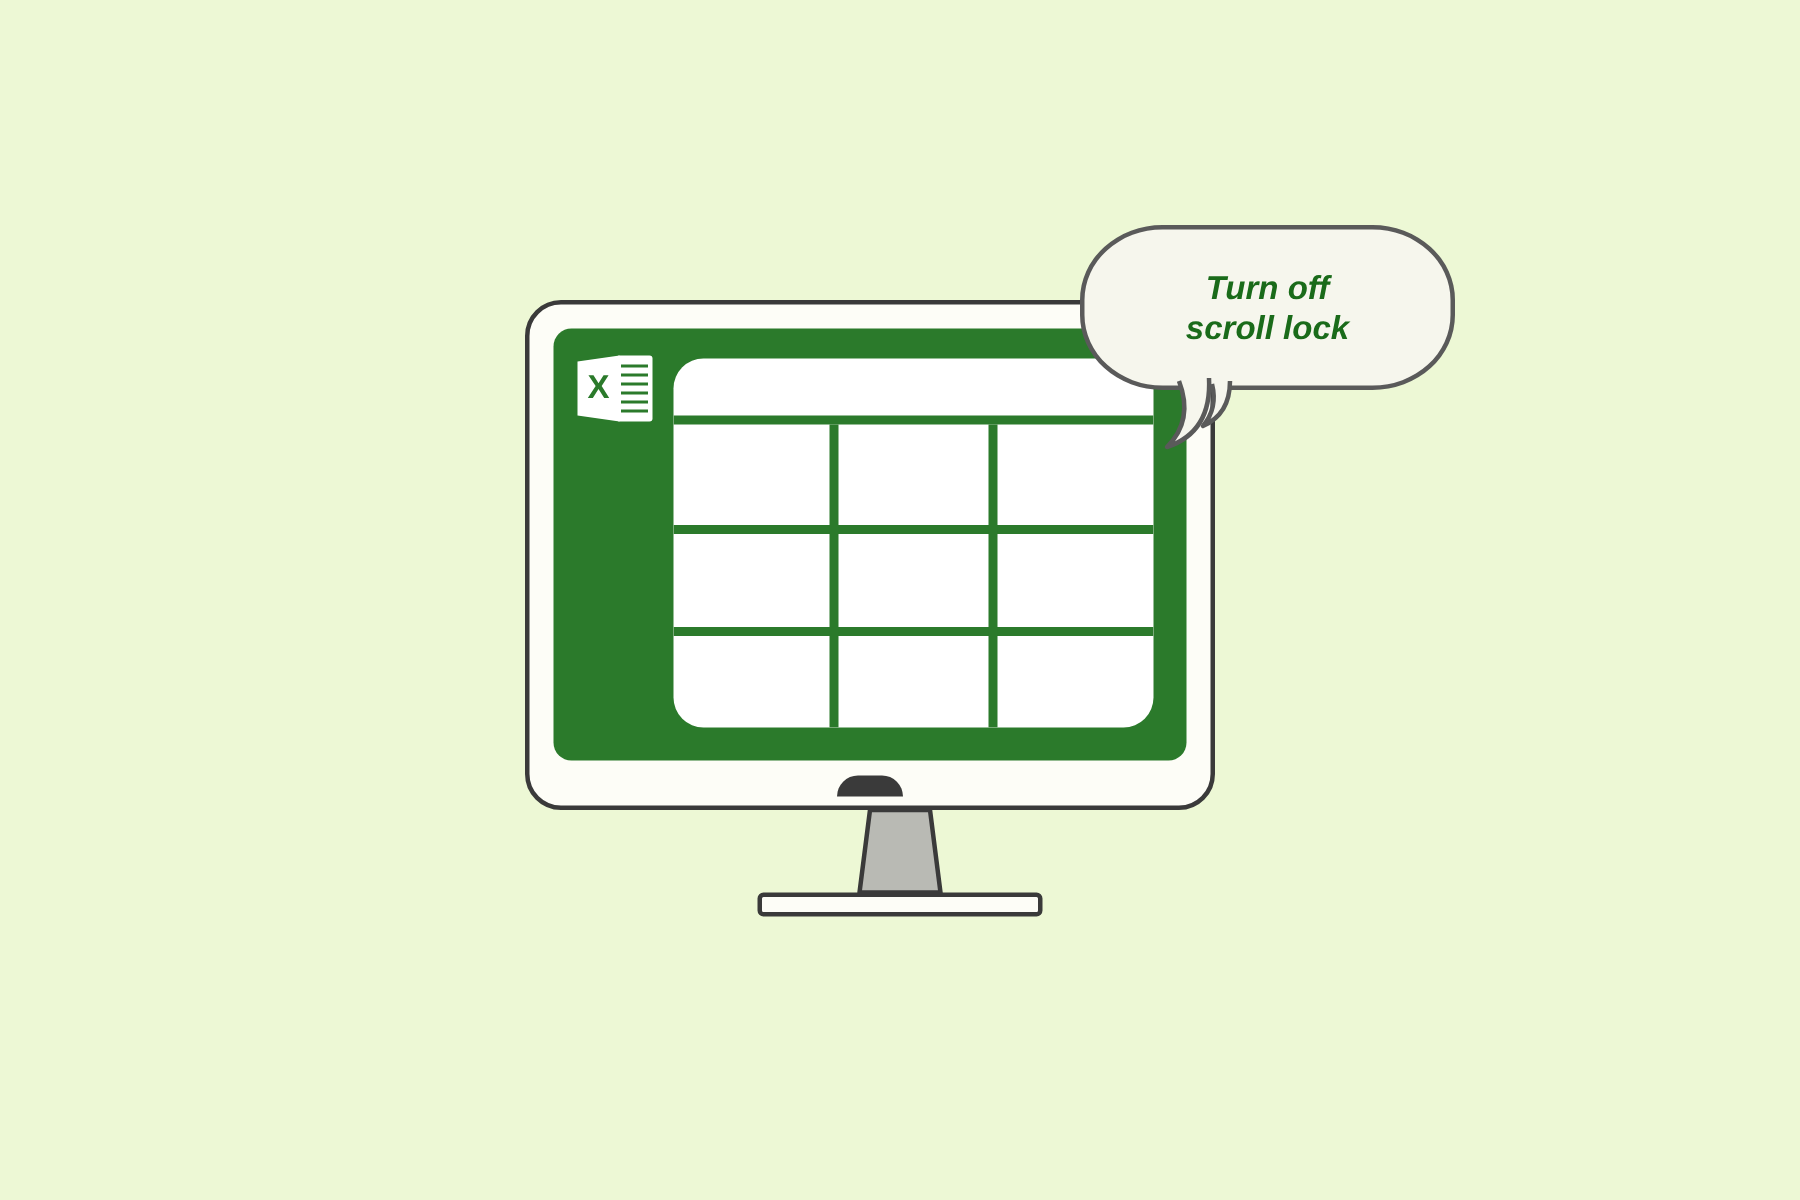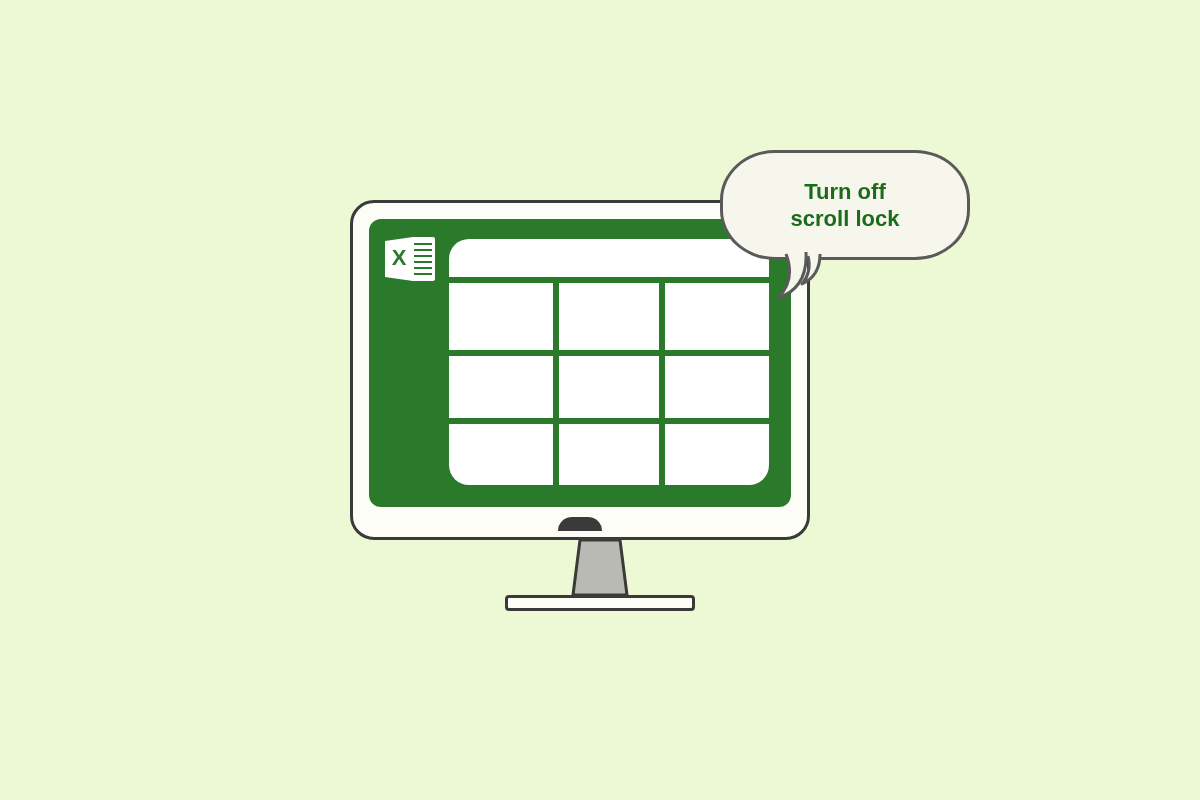--- a/index.html
+++ b/index.html
@@ -143,20 +143,21 @@
     justify-content: center;
     text-align: center;
     padding: 10px 24px;
   }
   .bubble-text {
     color: #1a6b1a;
     font-weight: 700;
     font-size: 22px;
     line-height: 1.25;
     white-space: pre-line;
+    font-style: italic;
   }
   .tail {
     position: absolute;
     left: 58px;
     top: 100px;
     width: 60px;
     height: 60px;
   }
   .tail svg { display: block; overflow: visible; }
 </style>

